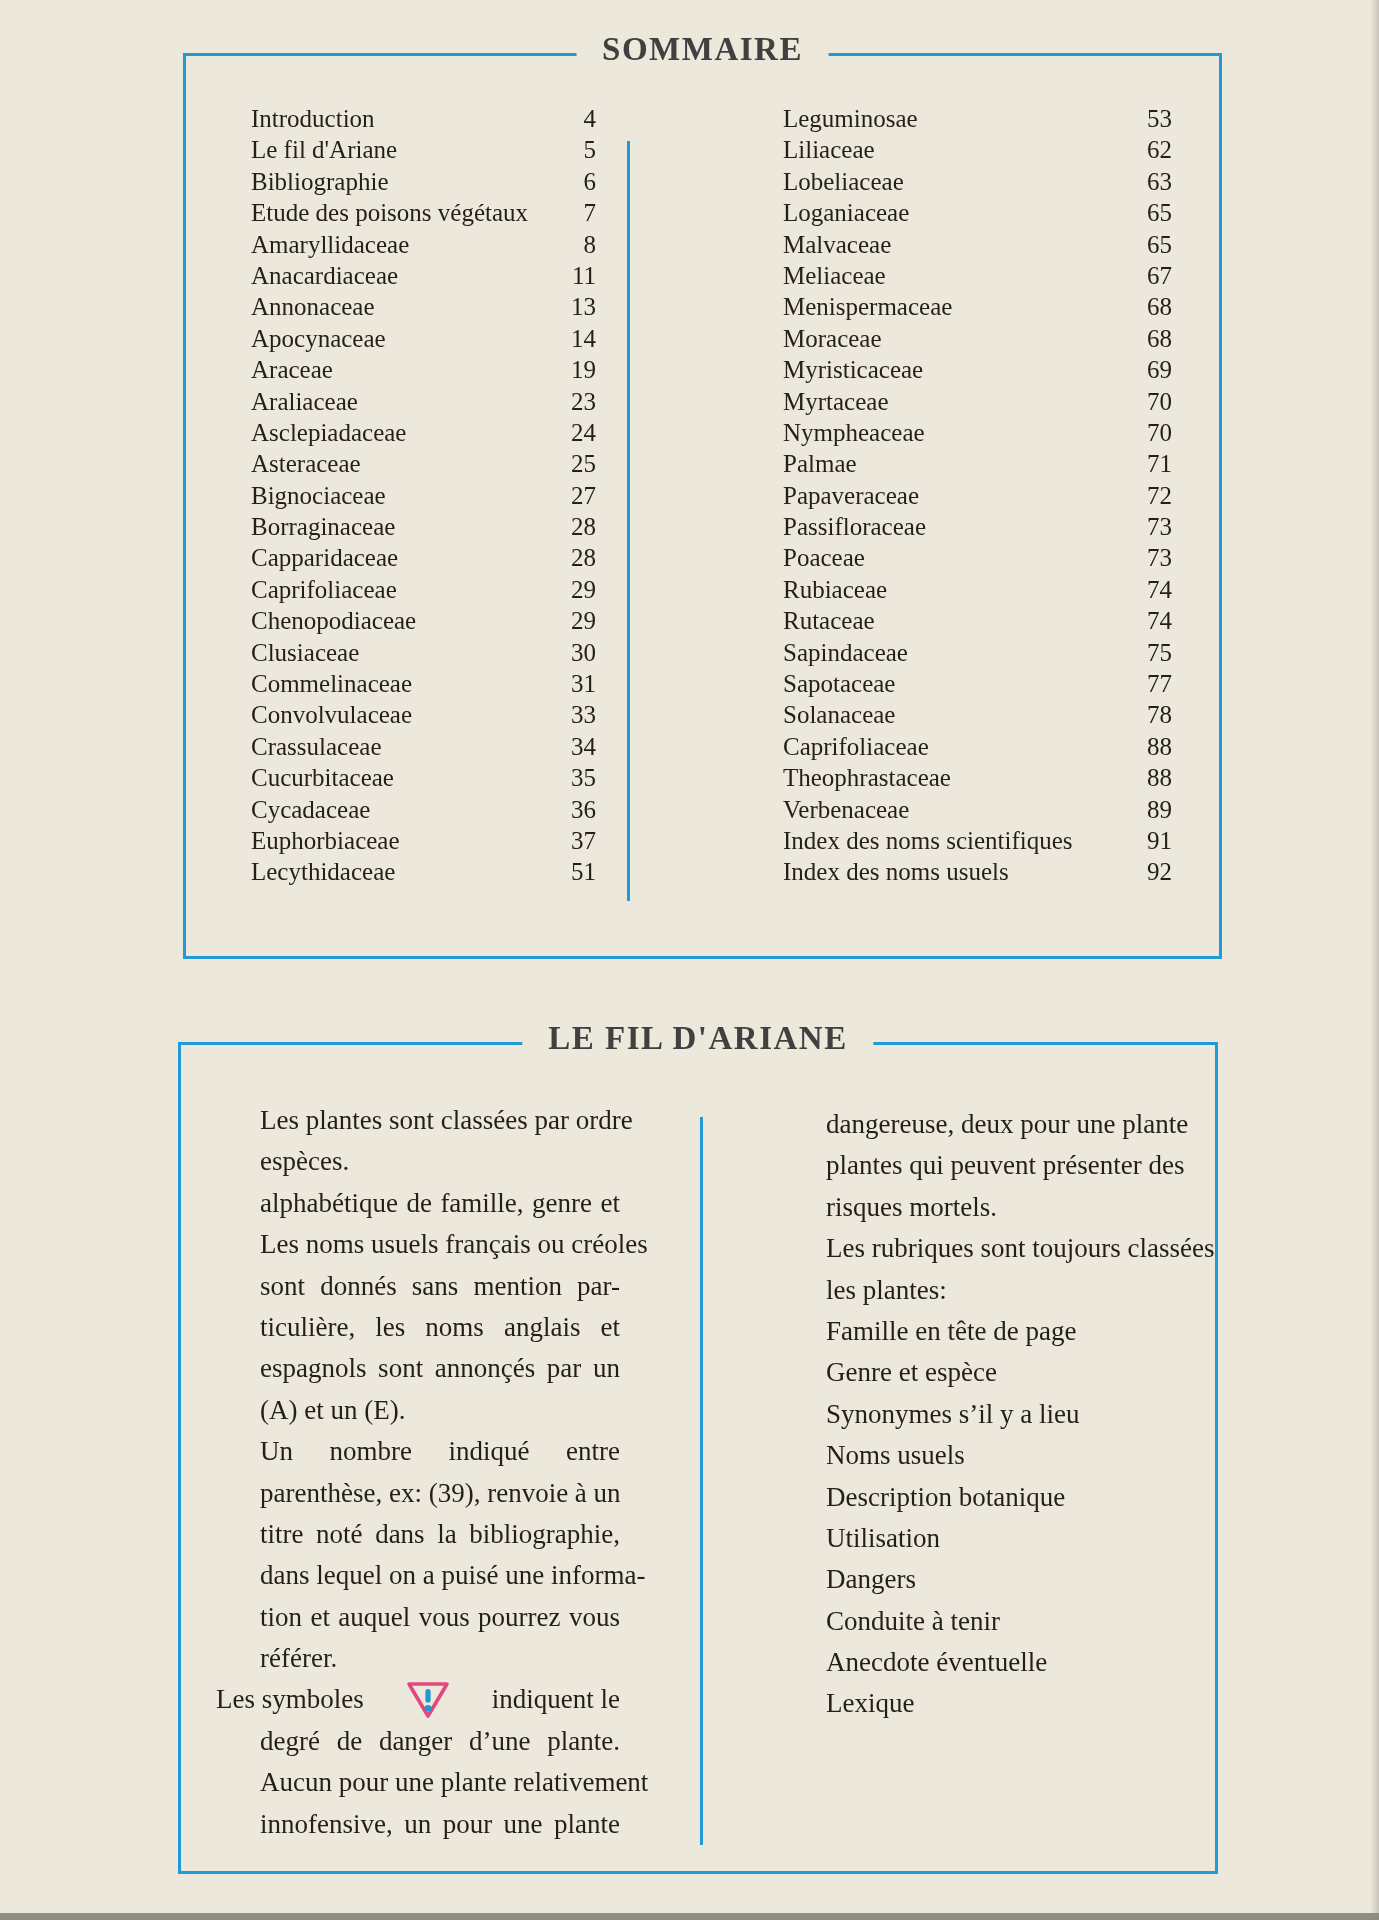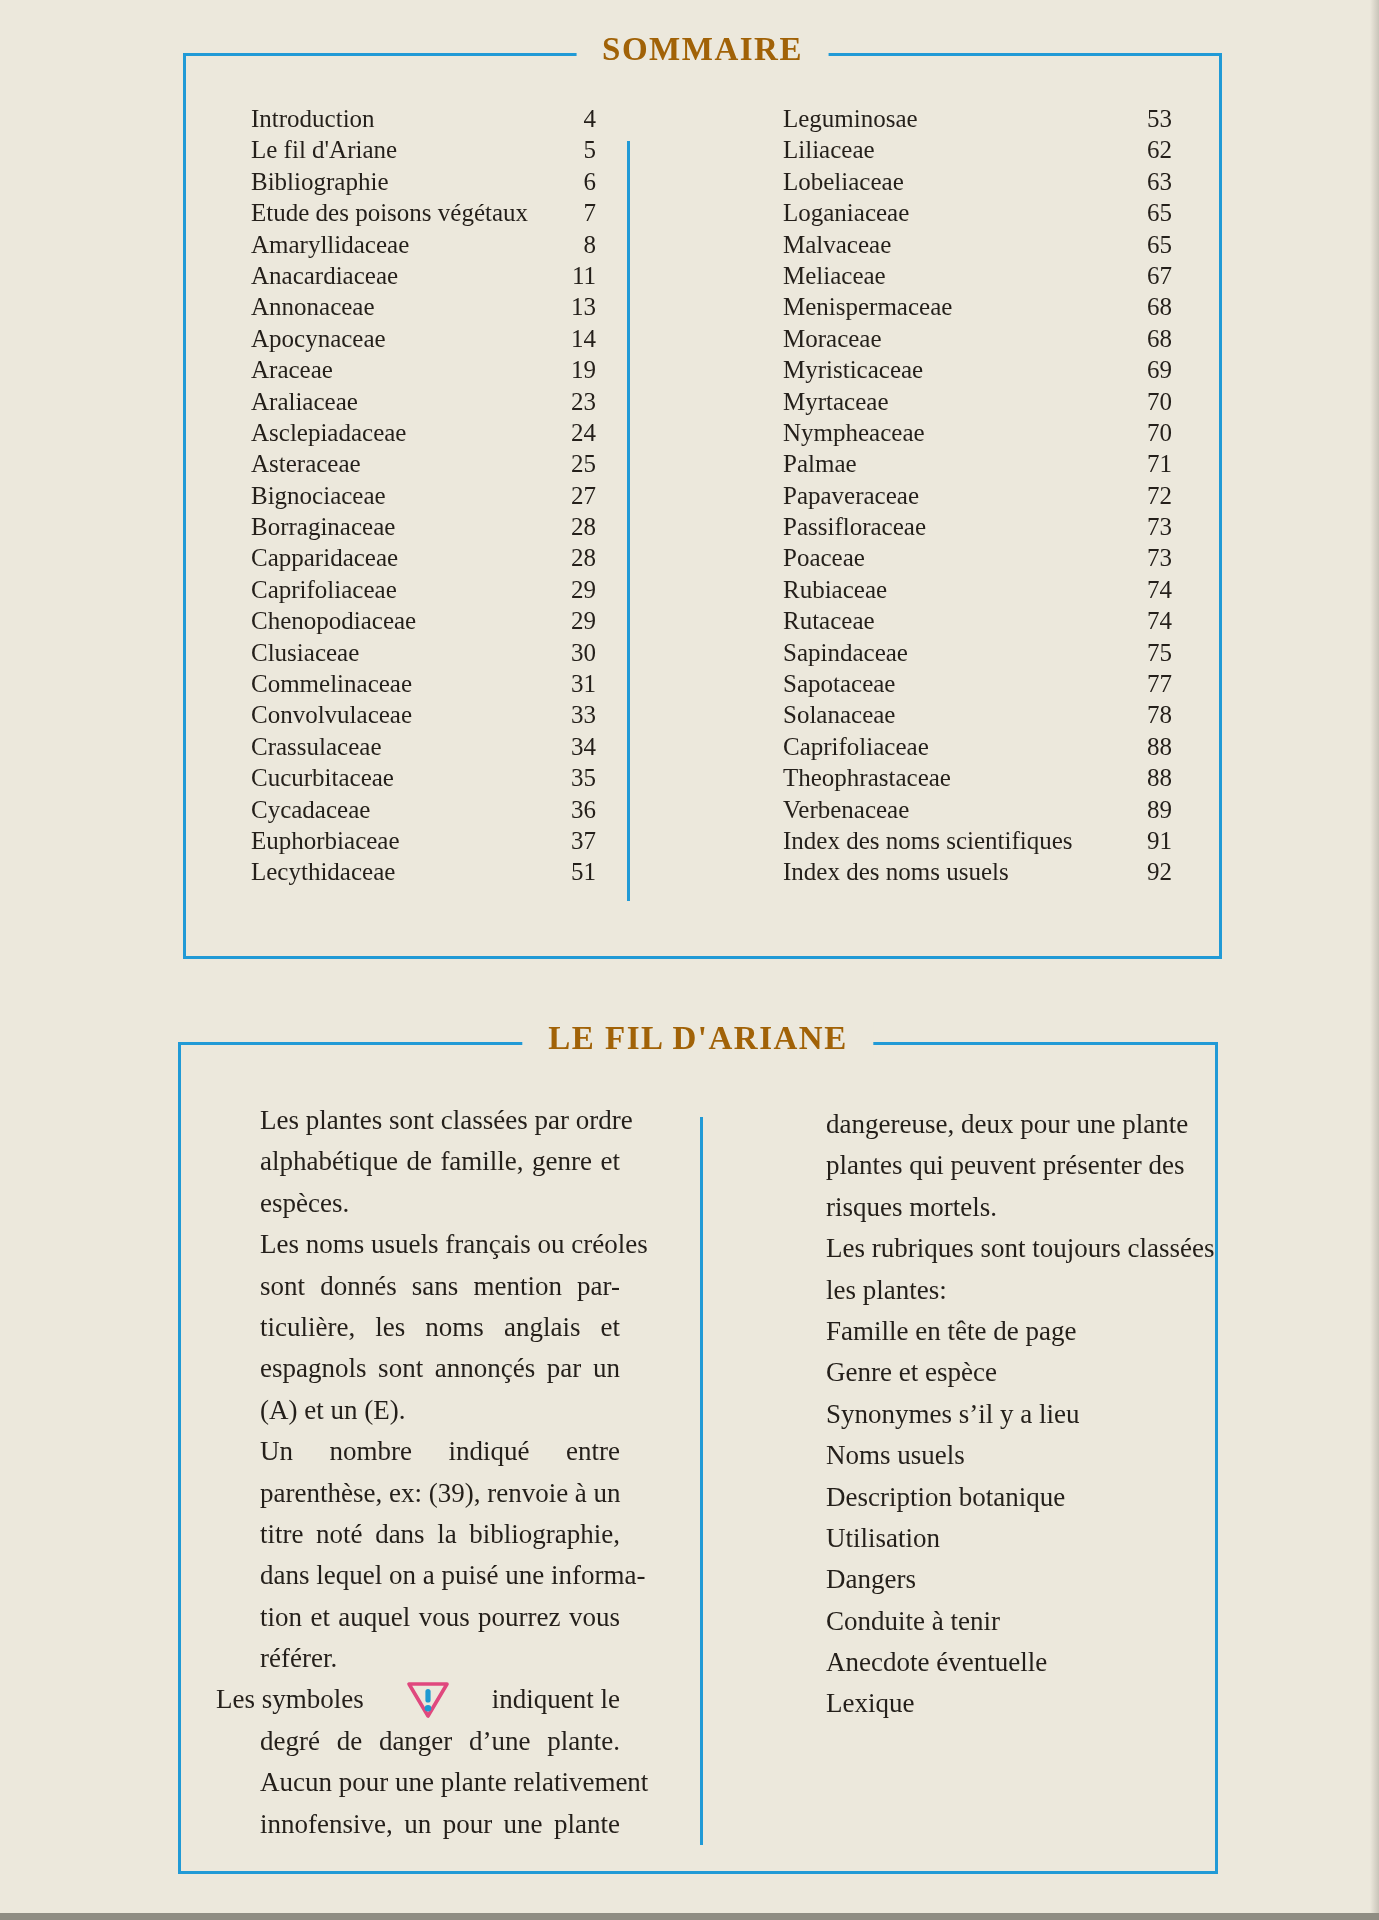--- a/index.html
+++ b/index.html
@@ -29,21 +29,21 @@
     position:absolute;
     top:-25px;left:50%;
     transform:translateX(-50%);
     margin:0;
     background:var(--bg);
     padding:0 26px;
     font-size:33px;
     font-weight:bold;
     letter-spacing:1.5px;
     white-space:nowrap;
-    color:#a16207;
+    color:#404040;
   }
   .divider{
     position:absolute;
     width:3px;
     background:var(--accent);
   }
   .div1{left:441px;top:85px;height:760px;}
   .div2{left:519px;top:72px;height:728px;}
   
   .toc-col{
@@ -312,22 +312,22 @@
           <span class="toc-label">Index des noms usuels</span>
           <span class="toc-num">92</span>
         </div>
       </div>
   </section>
 
   <section class="box box2">
     <h2 class="box-title">LE FIL D'ARIANE</h2>
     <div class="txt-col txt-left">
         <div class="line just">Les plantes sont classées par ordre</div>
+        <div class="line">espèces.</div>
         <div class="line just">alphabétique de famille, genre et</div>
-        <div class="line">espèces.</div>
         <div class="line just">Les noms usuels français ou créoles</div>
         <div class="line just">sont donnés sans mention par-</div>
         <div class="line just">ticulière, les noms anglais et</div>
         <div class="line just">espagnols sont annonçés par un</div>
         <div class="line">(A) et un (E).</div>
         <div class="line just">Un nombre indiqué entre</div>
         <div class="line just">parenthèse, ex: (39), renvoie à un</div>
         <div class="line just">titre noté dans la bibliographie,</div>
         <div class="line just">dans lequel on a puisé une informa-</div>
         <div class="line just">tion et auquel vous pourrez vous</div>

